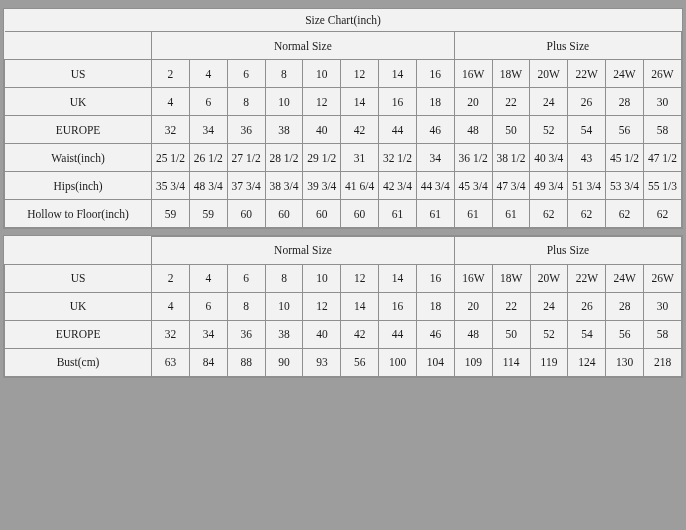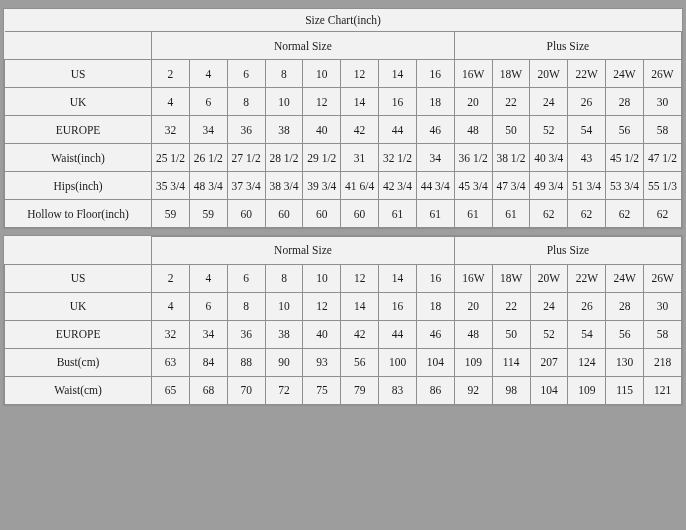--- a/index.html
+++ b/index.html
@@ -304,42 +304,25 @@
           <td class="val">63</td>
           <td class="val">84</td>
           <td class="val">88</td>
           <td class="val">90</td>
           <td class="val">93</td>
           <td class="val">56</td>
           <td class="val">100</td>
           <td class="val">104</td>
           <td class="val">109</td>
           <td class="val">114</td>
-          <td class="val">207</td>
+          <td class="val">119</td>
           <td class="val">124</td>
           <td class="val">130</td>
           <td class="val">218</td>
         </tr>
 
-        <tr>
-          <td class="row-label">Waist(cm)</td>
-          <td class="val">65</td>
-          <td class="val">68</td>
-          <td class="val">70</td>
-          <td class="val">72</td>
-          <td class="val">75</td>
-          <td class="val">79</td>
-          <td class="val">83</td>
-          <td class="val">86</td>
-          <td class="val">92</td>
-          <td class="val">98</td>
-          <td class="val">104</td>
-          <td class="val">109</td>
-          <td class="val">115</td>
-          <td class="val">121</td>
-        </tr>
 
 
       </tbody>
     </table>
   </div>
 
 </div>
 
 </body></html>

